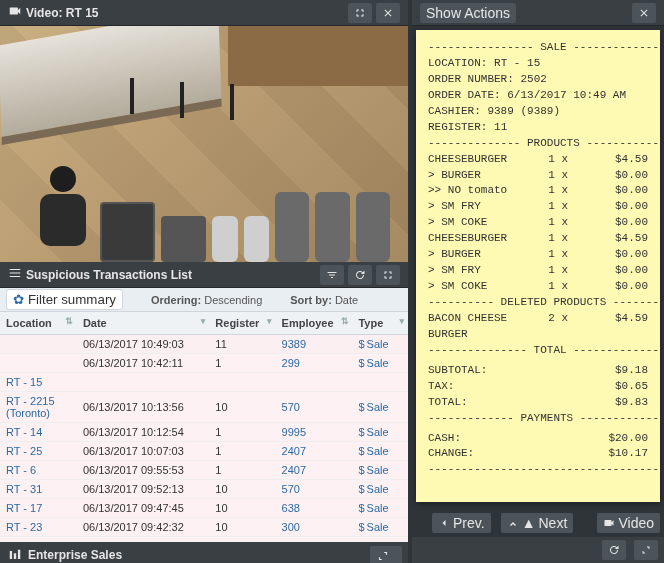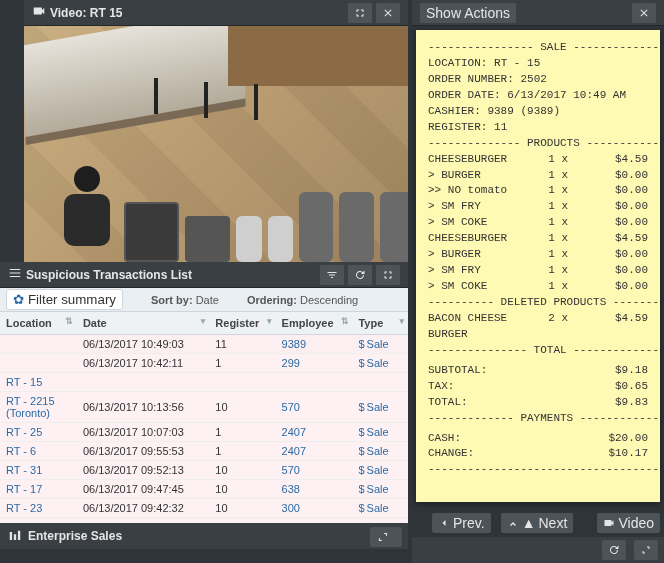--- a/index.html
+++ b/index.html
@@ -33,21 +33,21 @@
     margin-left: 4px;
     display: inline-flex;
     align-items: center;
     gap: 3px;
     height: 20px;
   }
   .dark-btn svg { width: 12px; height: 12px; fill: #e5e5e5; }
 
   
   .left-col { position: absolute; left: 0; top: 0; width: 408px; }
-  .video-panel { position: relative; margin-left: 24px; }
+  .video-panel { position: relative; }
   .video-scene {
     width: 100%; height: 236px;
     background: linear-gradient(135deg,#c9b98e 0%, #a98f6a 40%, #6e5b40 100%);
     position: relative;
     overflow: hidden;
   }
   
   .floor { position:absolute; left:0; right:0; top:0; bottom:0;
     background:
       repeating-linear-gradient(45deg,#c9a97a 0 44px,#b99a6e 44px 88px);
@@ -209,22 +209,22 @@
       <button class="dark-btn">
         <svg viewBox="0 0 24 24">
             <path d="M7 14H5v5h5v-2H7v-3zm-2-4h2V7h3V5H5v5zm12 7h-3v2h5v-5h-2v3zM14 5v2h3v3h2V5h-5z"></path>
           </svg>
       </button>
     </div>
     <div class="filter-row">
       <button class="filter-pill">
         <span style="color:#2b6aa5;">✿</span> <span>Filter summary</span>
       </button>
+      <span><b>Ordering:</b> <span>Descending</span></span>
       <span><b>Sort by:</b> <span>Date</span></span>
-      <span><b>Ordering:</b> <span>Descending</span></span>
     </div>
     <table class="table">
       <thead>
         <tr>
           <th class="loc-col"><span>Location</span><span class="sort">⇅</span></th>
           <th class="date-col"><span>Date</span><span class="sort">▾</span></th>
           <th class="reg-col"><span>Register</span><span class="sort">▾</span></th>
           <th class="emp-col"><span>Employee</span><span class="sort">⇅</span></th>
           <th class="type-col"><span>Type</span><span class="sort">▾</span></th>
         </tr>
@@ -252,20 +252,27 @@
             <td class="type-col"></td>
           </tr>
           <tr class="pink">
             <td class="loc-col">RT - 2215 (Toronto)</td>
             <td class="date-col">06/13/2017 10:13:56</td>
             <td class="reg-col">10</td>
             <td class="emp-col">570</td>
             <td class="type-col"><span class="dollar">$</span>Sale</td>
           </tr>
           <tr class="pink">
+            <td class="loc-col">RT - 14</td>
+            <td class="date-col">06/13/2017 10:12:54</td>
+            <td class="reg-col">1</td>
+            <td class="emp-col">9995</td>
+            <td class="type-col"><span class="dollar">$</span>Sale</td>
+          </tr>
+          <tr class="pink">
             <td class="loc-col">RT - 25</td>
             <td class="date-col">06/13/2017 10:07:03</td>
             <td class="reg-col">1</td>
             <td class="emp-col">2407</td>
             <td class="type-col"><span class="dollar">$</span>Sale</td>
           </tr>
           <tr class="pink">
             <td class="loc-col">RT - 6</td>
             <td class="date-col">06/13/2017 09:55:53</td>
             <td class="reg-col">1</td>

